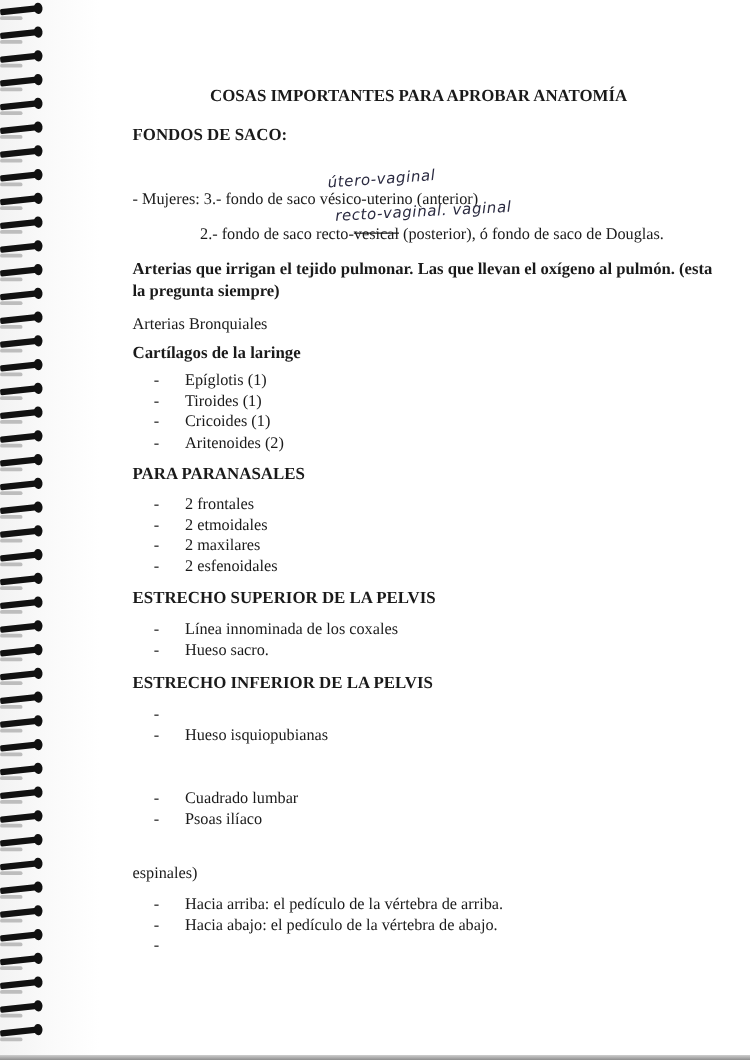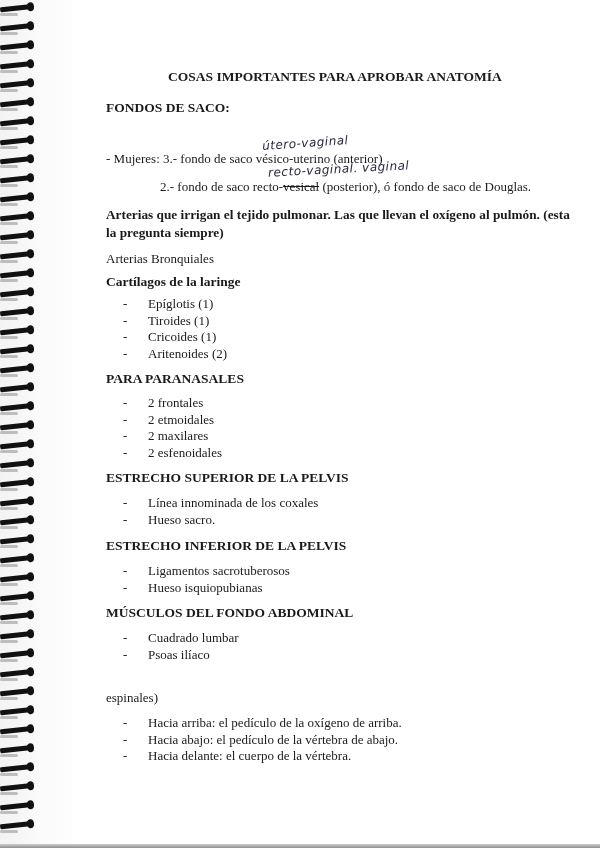--- a/index.html
+++ b/index.html
@@ -204,50 +204,47 @@
     <li>
         <span class="dash-mark">-</span>
         <span class="txt">Hueso sacro.</span>
       </li>
   </ul>
 
   <div class="abs h" style="left:106px; top:538px;">ESTRECHO INFERIOR DE LA PELVIS</div>
   <ul class="dash" style="position:absolute; left:123px; top:563px; width:400px;">
     <li>
         <span class="dash-mark">-</span>
-        <span class="txt">Ligamentos sacrotuberosos</span>
       </li>
     <li>
         <span class="dash-mark">-</span>
         <span class="txt">Hueso isquiopubianas</span>
       </li>
   </ul>
 
-  <div class="abs h" style="left:106px; top:605px;">MÚSCULOS DEL FONDO ABDOMINAL</div>
   <ul class="dash" style="position:absolute; left:123px; top:630px; width:400px;">
     <li>
         <span class="dash-mark">-</span>
         <span class="txt">Cuadrado lumbar</span>
       </li>
     <li>
         <span class="dash-mark">-</span>
         <span class="txt">Psoas ilíaco</span>
       </li>
   </ul>
 
   <div class="abs" style="left:106px; top:690px;">espinales)</div>
   <ul class="dash" style="position:absolute; left:123px; top:715px; width:420px;">
     <li>
         <span class="dash-mark">-</span>
-        <span class="txt">Hacia arriba: el pedículo de la oxígeno de arriba.</span>
+        <span class="txt">Hacia arriba: el pedículo de la vértebra de arriba.</span>
       </li>
     <li>
         <span class="dash-mark">-</span>
         <span class="txt">Hacia abajo: el pedículo de la vértebra de abajo.</span>
       </li>
     <li>
         <span class="dash-mark">-</span>
-        <span class="txt">Hacia delante: el cuerpo de la vértebra.</span>
       </li>
   </ul>
 
   <div class="bottom-edge"></div>
 </div>
 
 </body></html>

